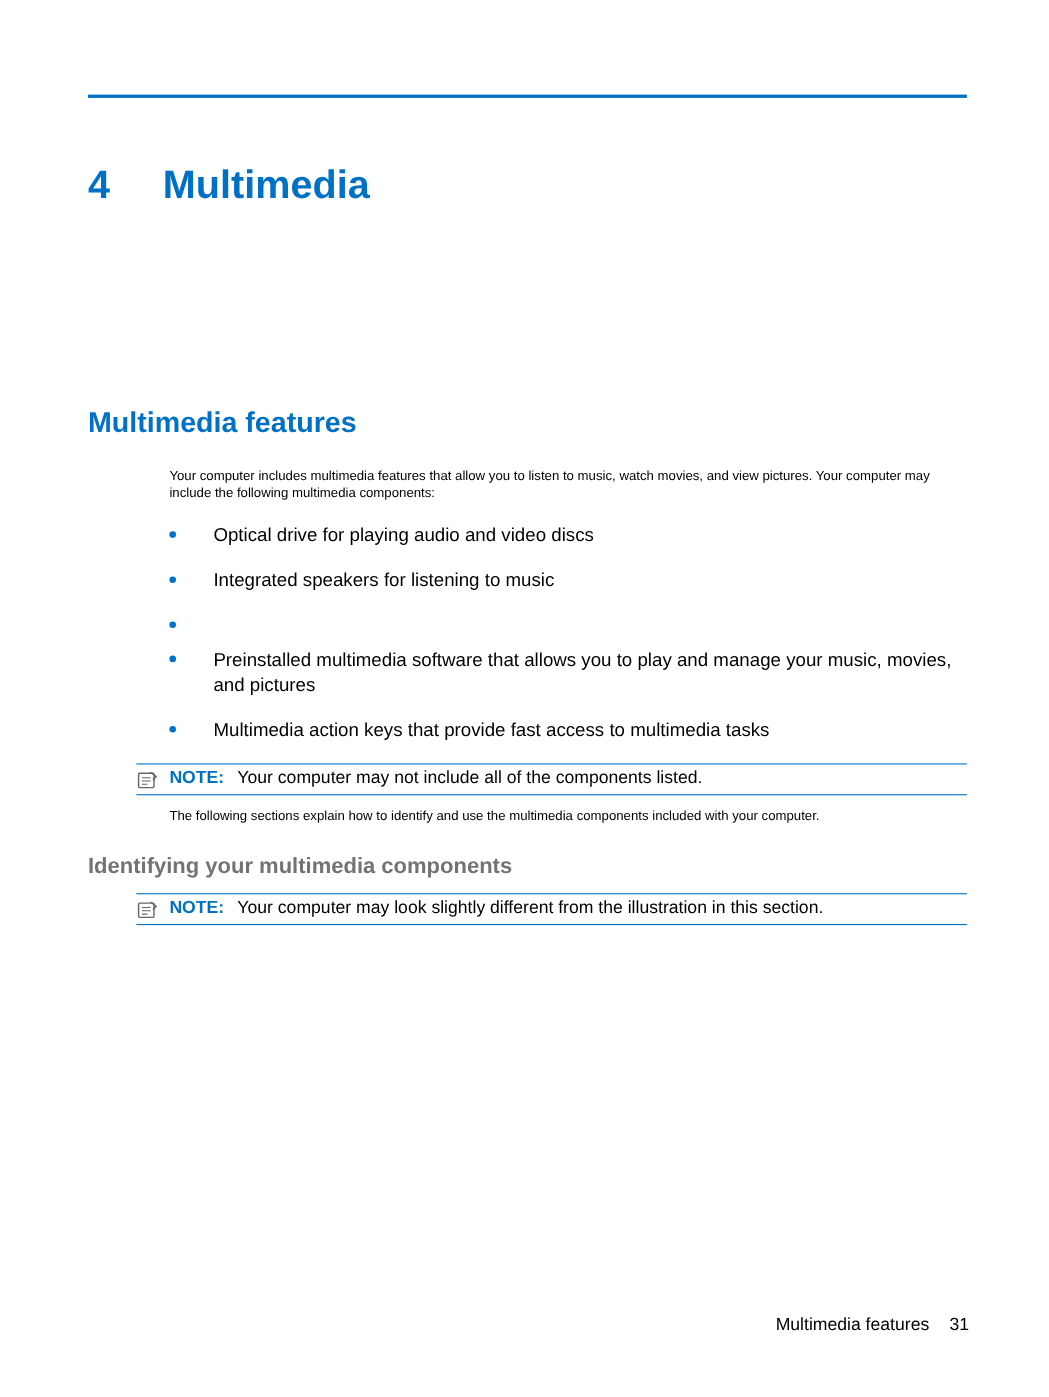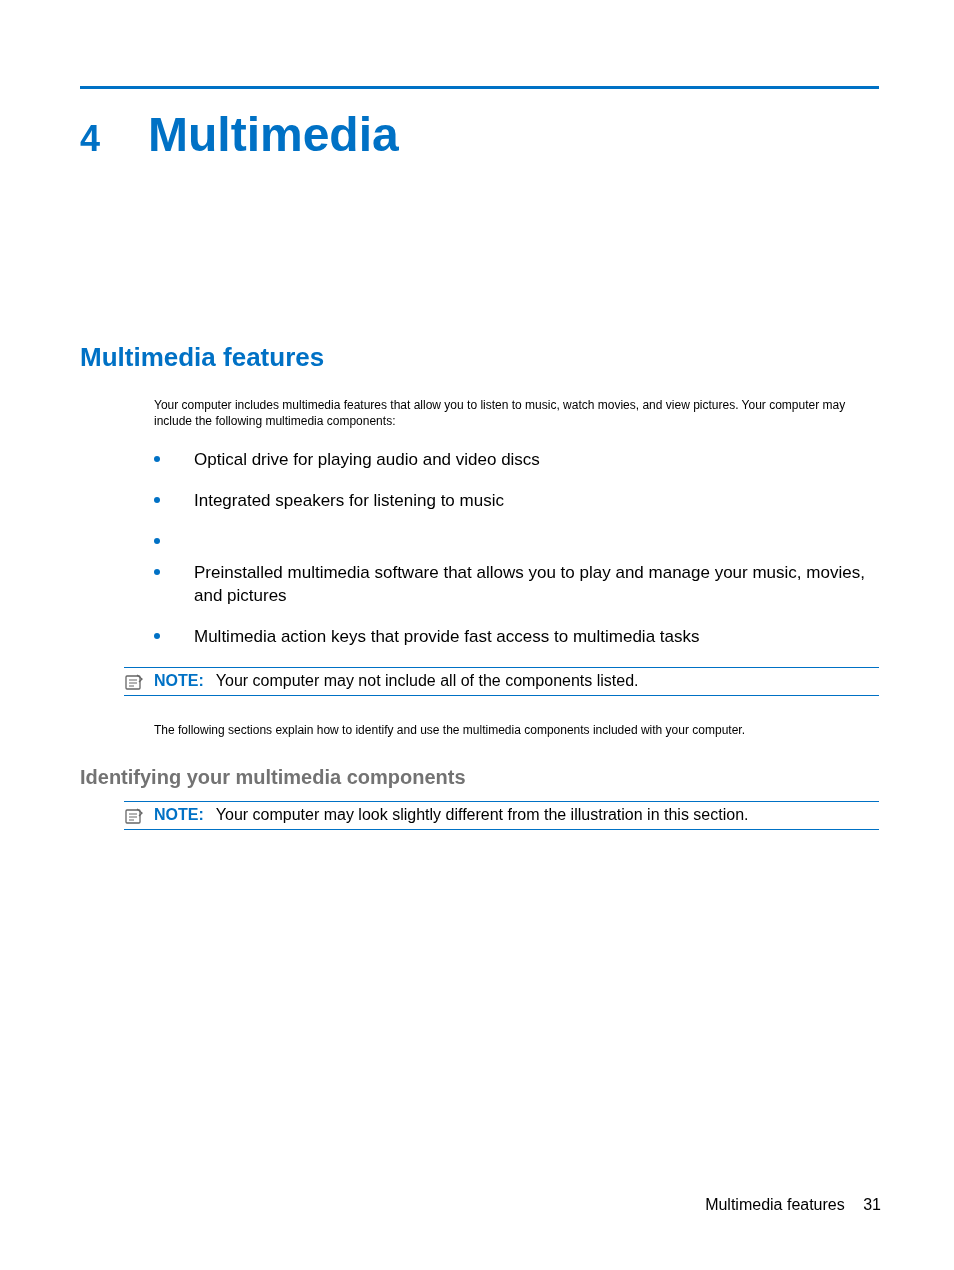--- a/index.html
+++ b/index.html
@@ -27,21 +27,22 @@
       align-items: baseline;
       color: #0071c5;
       font-weight: bold;
       margin-bottom: 180px;
     }
     .chapter-number {
       font-size: 36px;
       margin-right: 48px;
     }
     .chapter-title {
-      font-size: 48px;
+      font-size: 36px;
+      margin-top: 40px;
     }
     .section-heading {
       color: #0071c5;
       font-size: 26px;
       font-weight: bold;
       margin-bottom: 24px;
     }
     .body-block {
       margin-left: 74px;
     }
@@ -70,21 +71,21 @@
       margin-right: 34px;
       flex-shrink: 0;
     }
     .note-box {
       border-top: 1px solid #0071c5;
       border-bottom: 1px solid #0071c5;
       display: flex;
       align-items: flex-start;
       padding: 4px 0;
       margin-left: 44px;
-      margin-bottom: 26px;
+      margin-bottom: 10px;
       font-size: 16px;
     }
     .note-icon {
       width: 20px;
       height: 18px;
       margin-right: 10px;
       margin-top: 1px;
       flex-shrink: 0;
     }
     .note-label {

